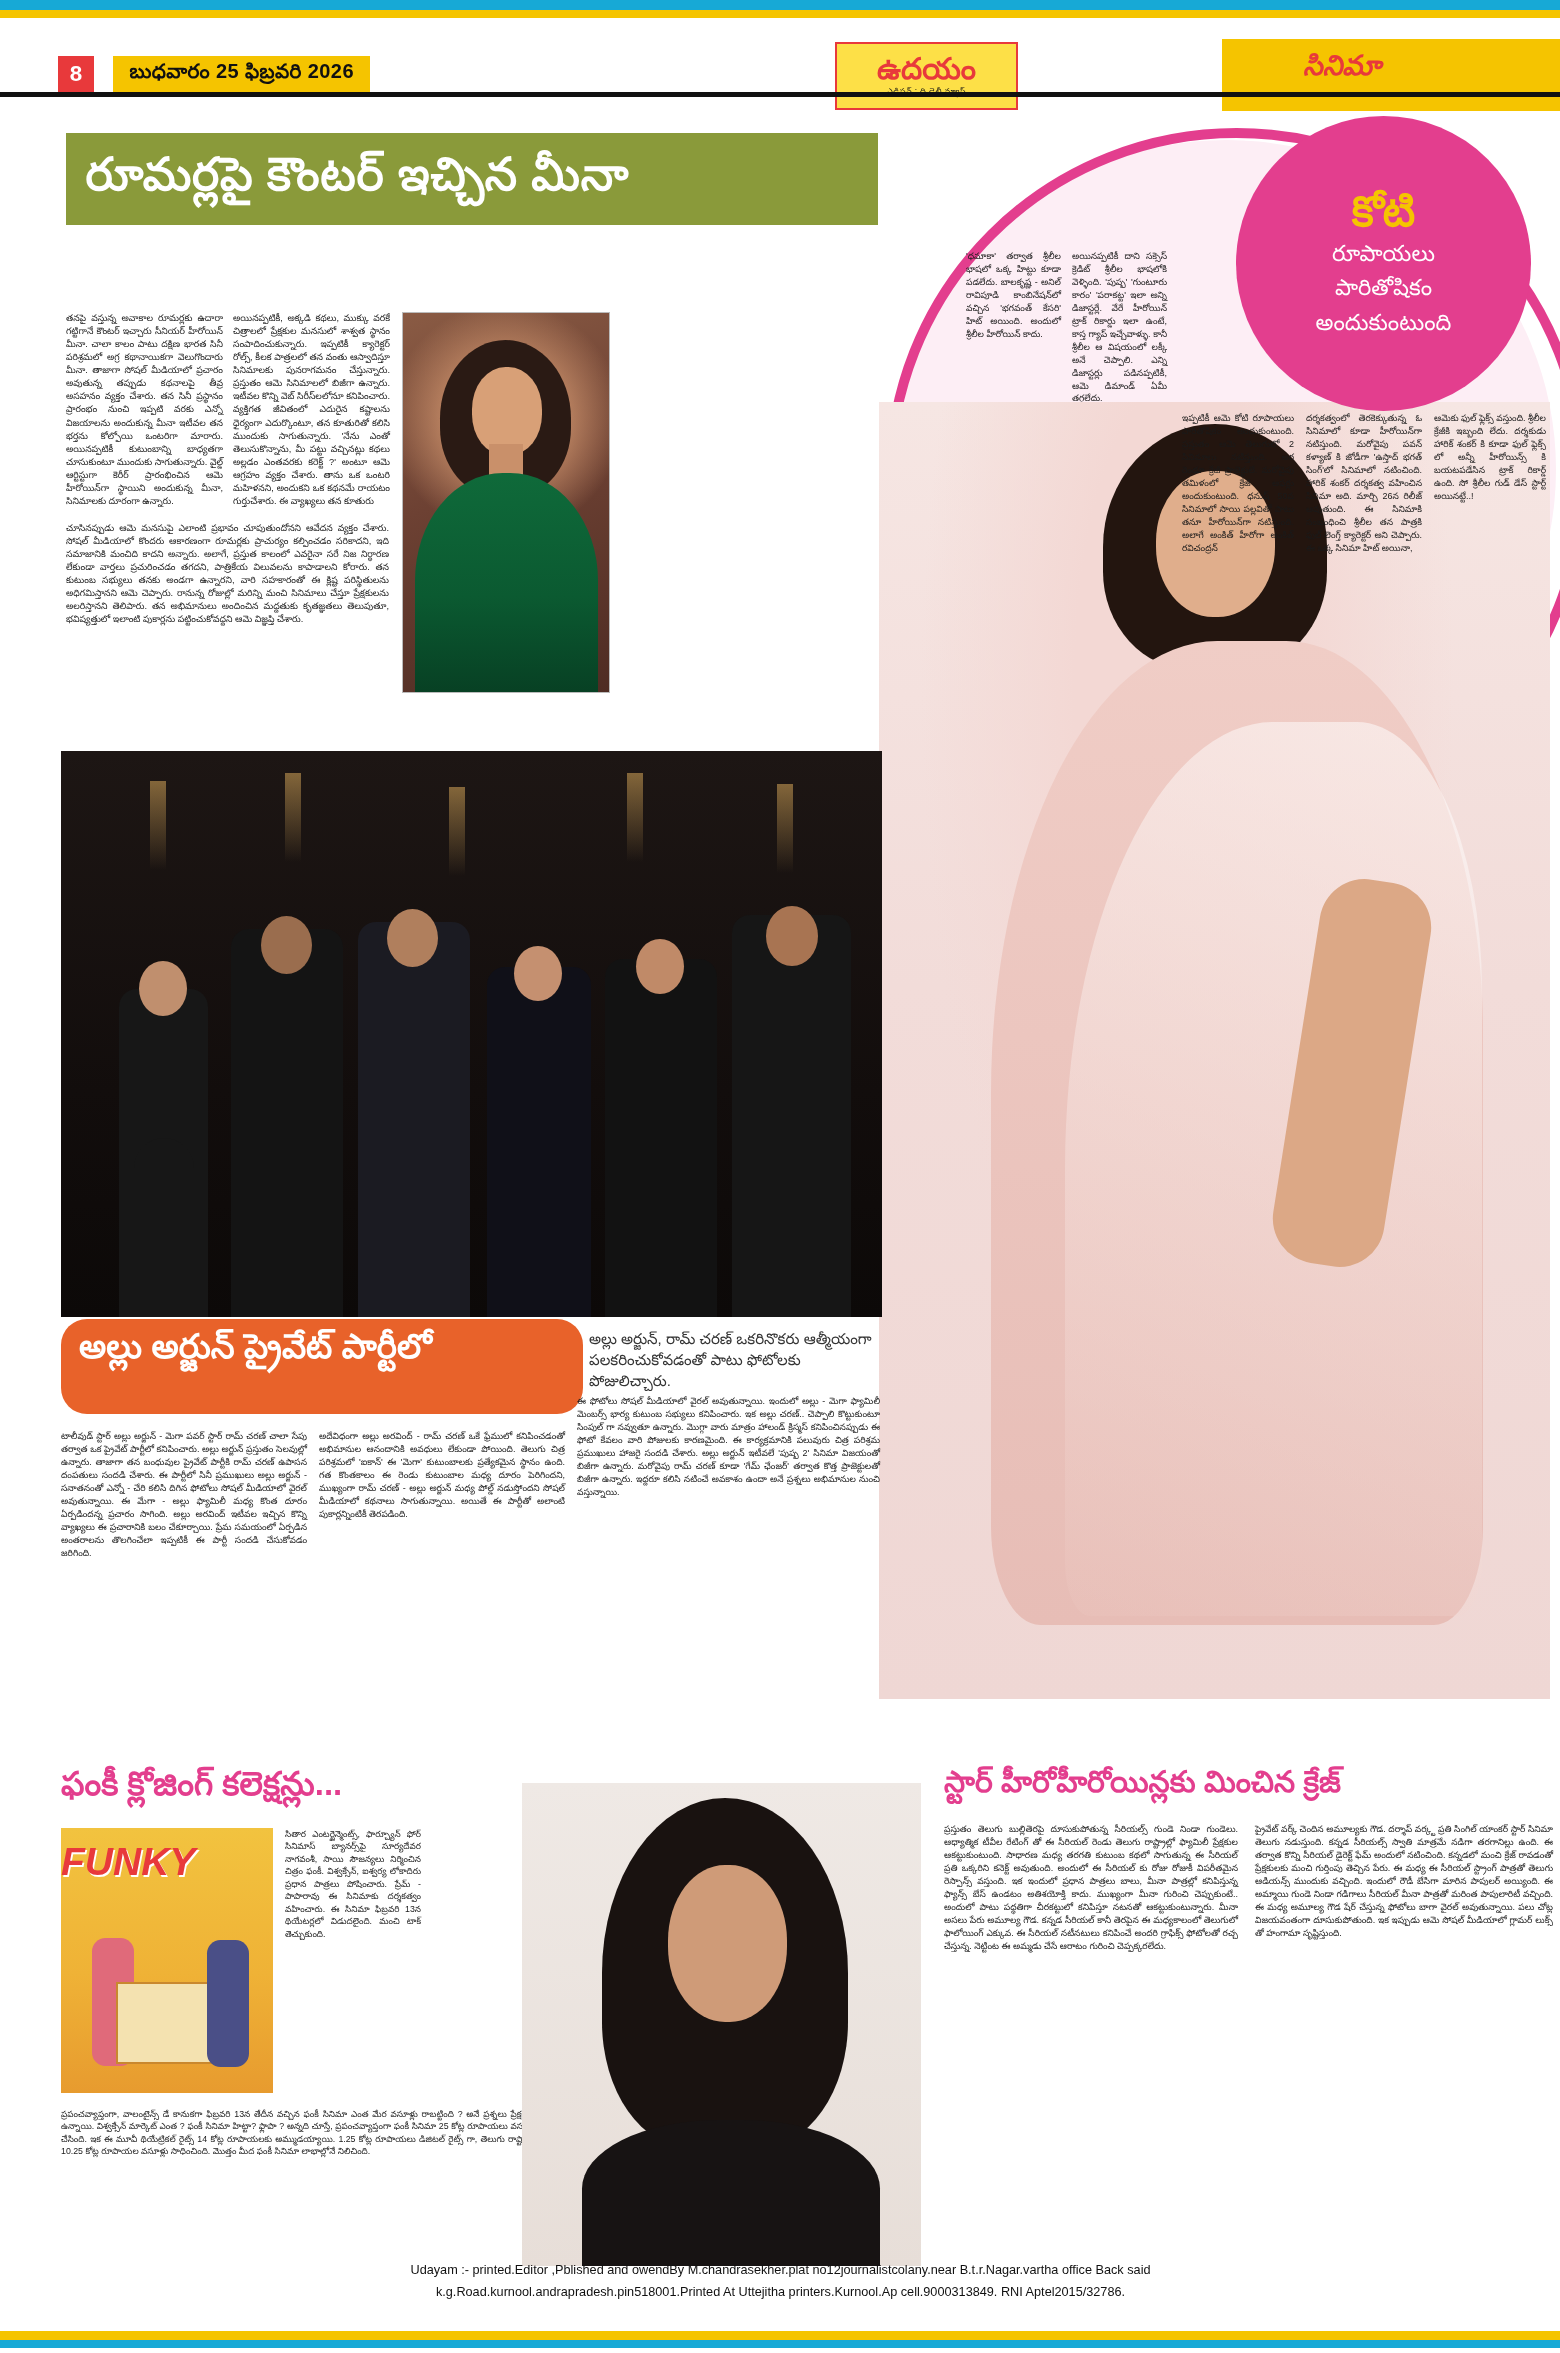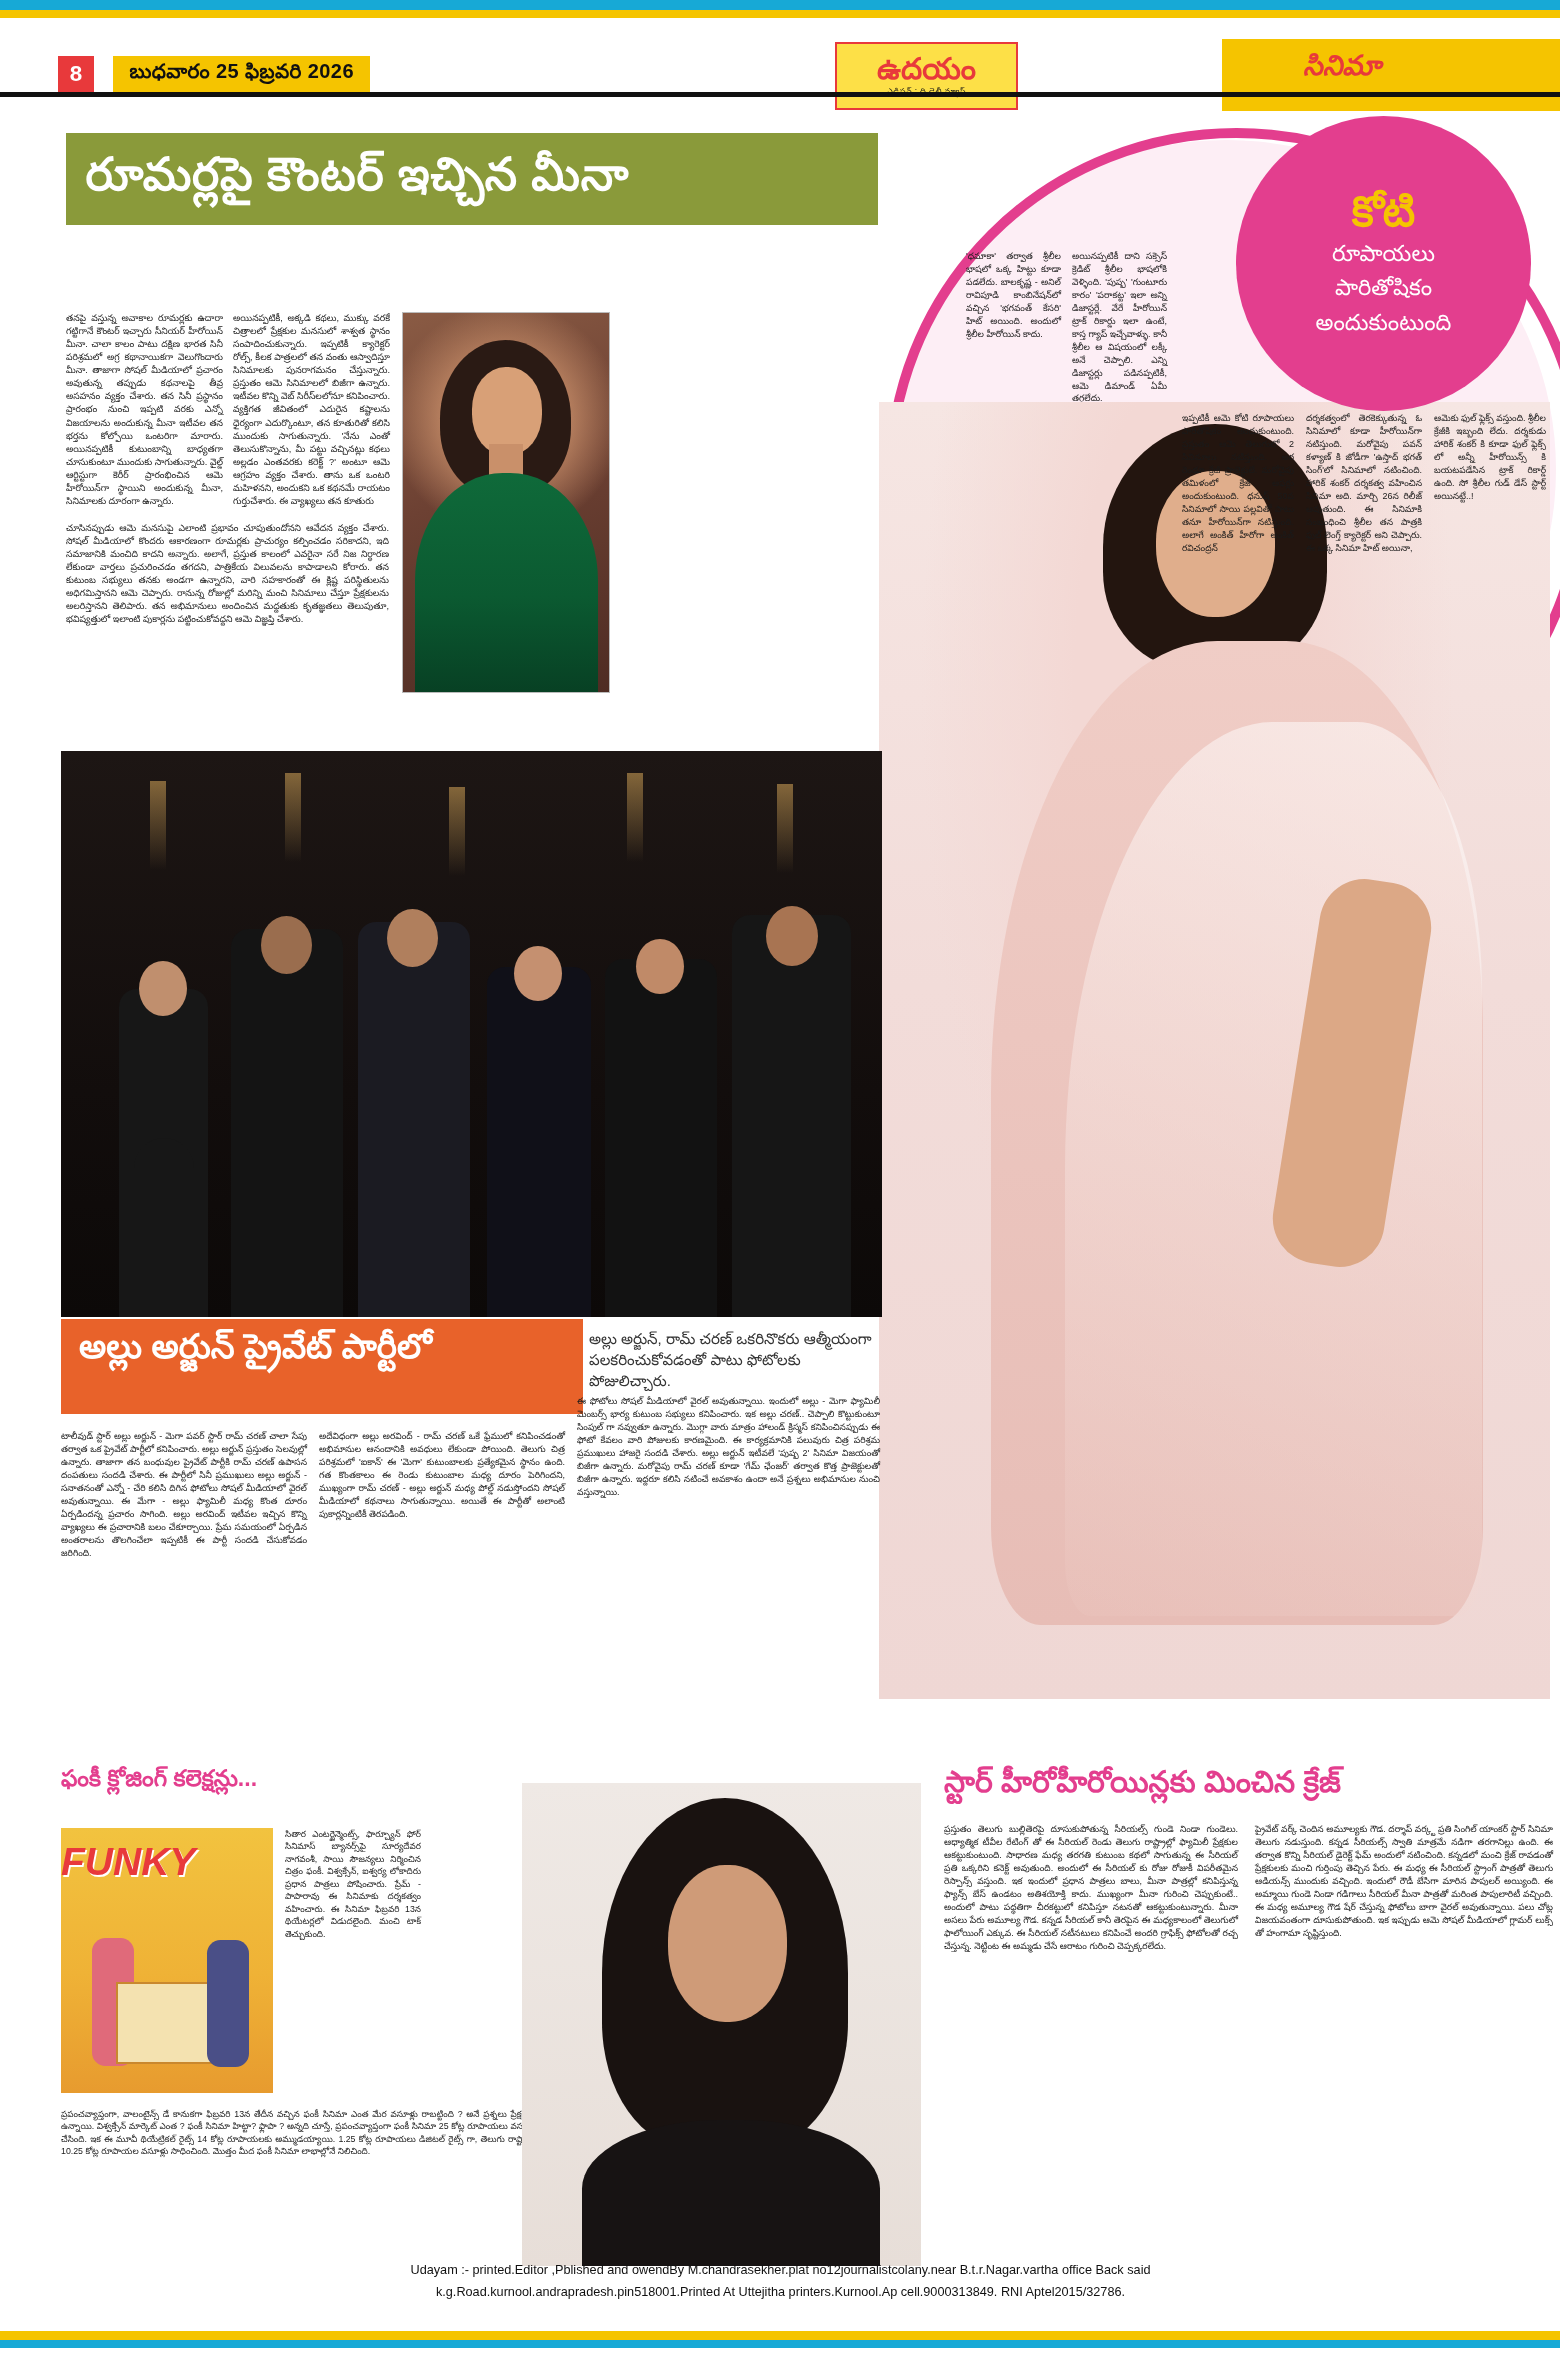--- a/index.html
+++ b/index.html
@@ -78,33 +78,33 @@
   .heroine .arm{position:absolute;left:417px;top:477px;width:112px;height:388px;background:#dca886;border-radius:45px;transform:rotate(9deg);}
 
   
   .group-photo{position:absolute;left:61px;top:751px;width:821px;height:566px;background:#14100f;overflow:hidden;}
   .gp-bg{position:absolute;inset:0;background:linear-gradient(180deg,#1d1614 0%,#120d0c 60%,#0c0908 100%);}
   .gp-light{position:absolute;width:16.4px;height:89px;background:linear-gradient(180deg,#d8a85a,rgba(216,168,90,0));opacity:.55;}
   .person{position:absolute;bottom:0;border-radius:30px 30px 0 0;}
   .pdress{position:absolute;bottom:0;border-radius:18px 18px 0 0;}
   .phead{position:absolute;border-radius:50%;}
 
-  .headline2{position:absolute;left:61px;top:1319px;width:522px;height:95px;background:#e8622a;}
+  .headline2{position:absolute;left:61px;top:1319px;width:522px;height:95px;background:#e8622a;border-radius:26px;}
   .headline2 .t1{color:#fff;font-size:34px;font-weight:bold;padding:7.5px 0 0 18px;}
   .headline2 .t2{color:#fff;font-size:34px;font-weight:bold;padding:3px 0 0 18px;}
   .gp-caption{position:absolute;left:589px;top:1328px;width:289px;font-size:15px;line-height:1.4;color:#333;text-align:left;}
 
   .gcol{position:absolute;font-size:9px;line-height:1.44;text-align:justify;color:#1a1a1a;}
   .g1{left:61px;top:1430px;width:246px;}
   .g2{left:319px;top:1430px;width:246px;}
   .g3{left:577px;top:1395px;width:303px;}
 
   
   .headline3{position:absolute;left:61px;top:1765px;width:477px;height:46px;}
-  .headline3 span{color:#e33e8e;font-size:23px;font-weight:bold;}
+  .headline3 span{color:#e33e8e;font-size:33px;font-weight:bold;}
   .funky-poster{position:absolute;left:61px;top:1828px;width:212px;height:265px;overflow:hidden;background:#e8b33a;}
   .funky-poster .sky{position:absolute;inset:0;background:linear-gradient(180deg,#f2c33f 0%,#efb236 55%,#e79b2f 100%);}
   .funky-poster .title{position:absolute;left:0;top:12px;width:188px;text-align:left;color:#e8393b;
      font-size:39px;font-weight:bold;font-style:italic;text-shadow:1.5px 1.5px 0 #fff;}
   .funky-poster .cart{position:absolute;left:55px;top:154px;width:104px;height:78px;background:#f4e2b0;border:2.2px solid #c9882e;}
   .funky-poster .boy{position:absolute;left:146px;top:112px;width:42px;height:127px;background:#4a4f87;border-radius:13.4px;}
   .funky-poster .girl{position:absolute;left:31px;top:110px;width:42px;height:128px;background:#e06a7a;border-radius:13.4px;}
 
   .fcol{position:absolute;font-size:8.8px;line-height:1.42;text-align:justify;color:#1a1a1a;}
   .f1{left:285px;top:1828px;width:136px;}

